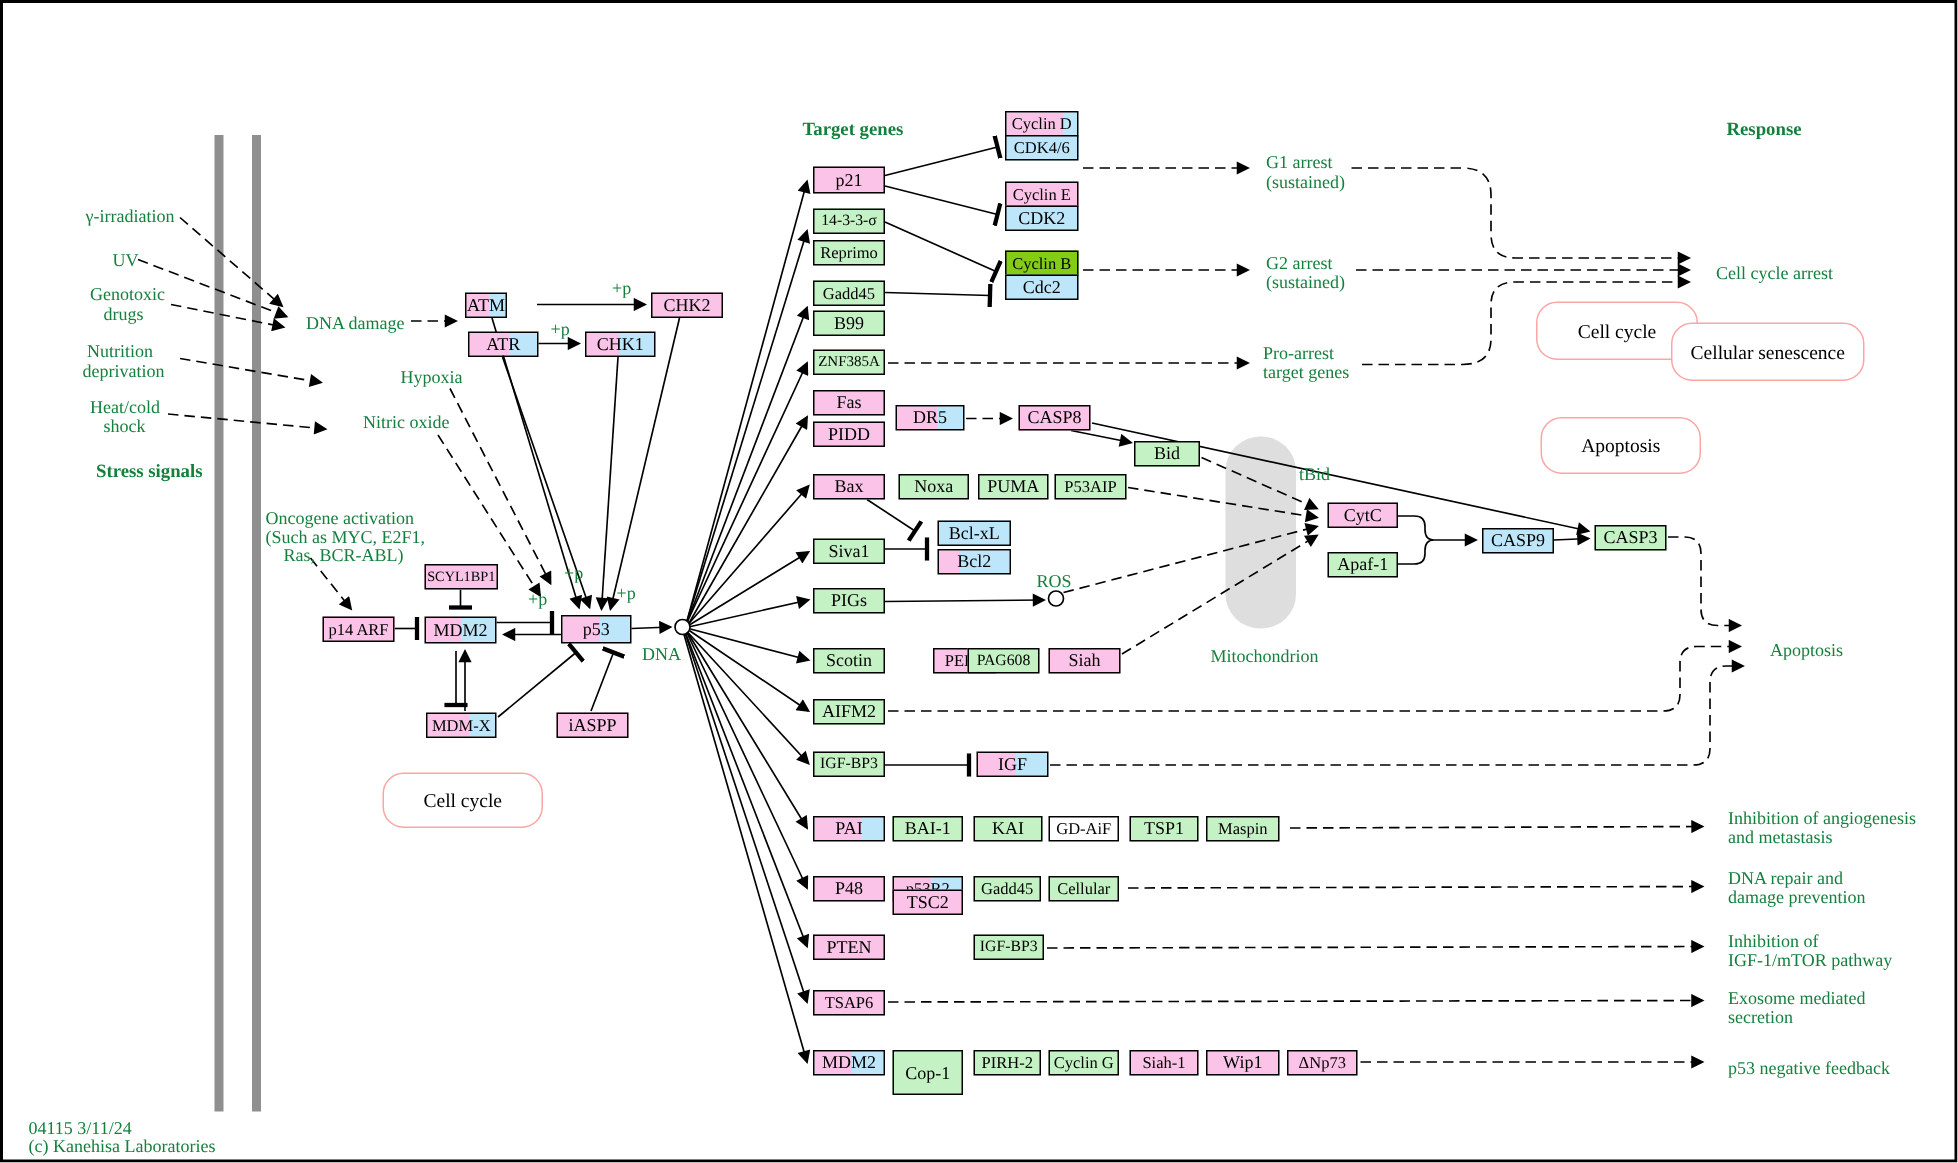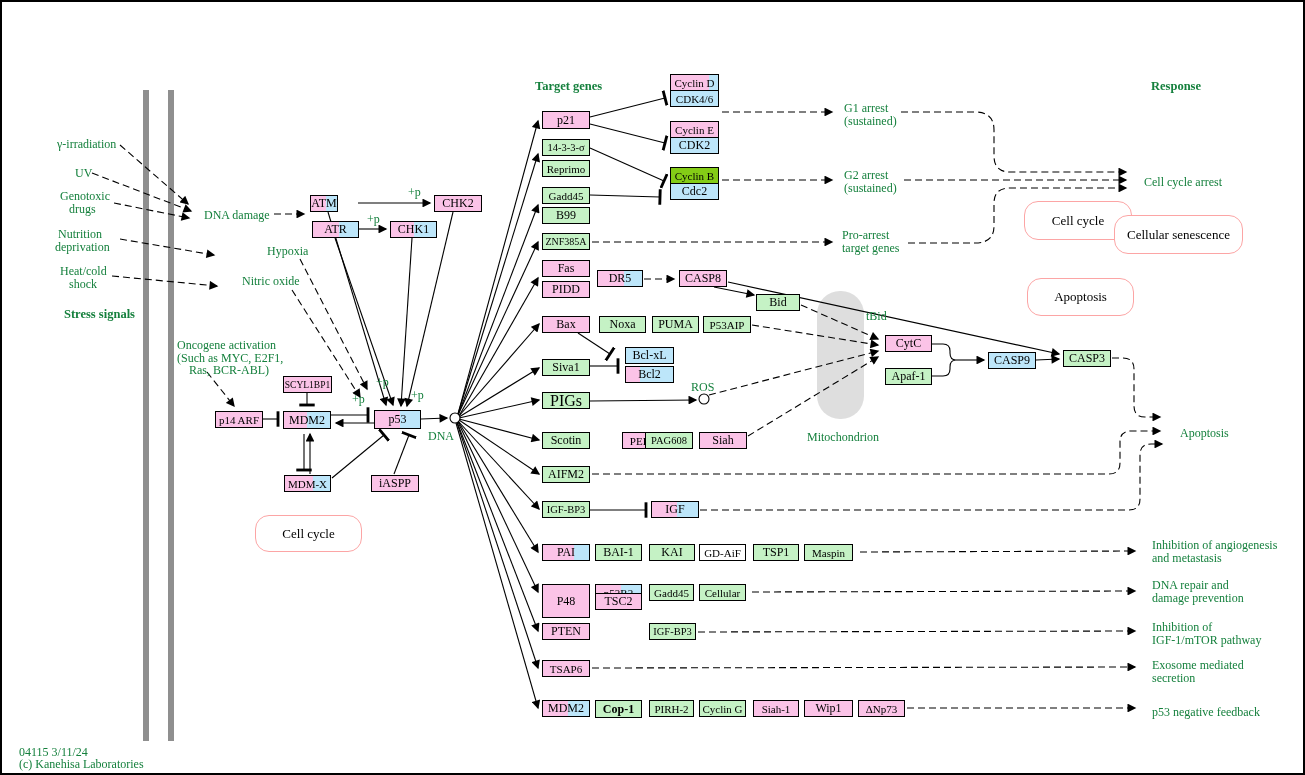--- a/index.html
+++ b/index.html
@@ -153,26 +153,26 @@
       <div class="node" style="left: 540px; top: 109px; width: 48px; height: 18px; font-size: 12px; background: rgb(251, 195, 231);">p21</div>
       <div class="node" style="left: 540px; top: 137px; width: 48px; height: 17px; font-size: 10.5px; background: rgb(197, 242, 197);">14-3-3-σ</div>
       <div class="node" style="left: 540px; top: 158px; width: 48px; height: 17px; font-size: 11px; background: rgb(197, 242, 197);">Reprimo</div>
       <div class="node" style="left: 540px; top: 185px; width: 48px; height: 17px; font-size: 11px; background: rgb(197, 242, 197);">Gadd45</div>
       <div class="node" style="left: 540px; top: 205px; width: 48px; height: 17px; font-size: 12px; background: rgb(197, 242, 197);">B99</div>
       <div class="node" style="left: 540px; top: 231px; width: 48px; height: 17px; font-size: 10px; background: rgb(197, 242, 197);">ZNF385A</div>
       <div class="node" style="left: 540px; top: 258px; width: 48px; height: 17px; font-size: 12px; background: rgb(251, 195, 231);">Fas</div>
       <div class="node" style="left: 540px; top: 279px; width: 48px; height: 17px; font-size: 12px; background: rgb(251, 195, 231);">PIDD</div>
       <div class="node" style="left: 540px; top: 314px; width: 48px; height: 17px; font-size: 12px; background: rgb(251, 195, 231);">Bax</div>
       <div class="node" style="left: 540px; top: 357px; width: 48px; height: 17px; font-size: 12px; background: rgb(197, 242, 197);">Siva1</div>
-      <div class="node" style="left: 540px; top: 390px; width: 48px; height: 17px; font-size: 16px; background: rgb(197, 242, 197);">PIGs</div>
+      <div class="node" style="left: 540px; top: 390px; width: 48px; height: 17px; font-size: 12px; background: rgb(197, 242, 197);">PIGs</div>
       <div class="node" style="left: 540px; top: 430px; width: 48px; height: 17px; font-size: 12px; background: rgb(197, 242, 197);">Scotin</div>
       <div class="node" style="left: 540px; top: 464px; width: 48px; height: 17px; font-size: 12px; background: rgb(197, 242, 197);">AIFM2</div>
       <div class="node" style="left: 540px; top: 499px; width: 48px; height: 17px; font-size: 10.5px; background: rgb(197, 242, 197);">IGF-BP3</div>
       <div class="node" style="left: 540px; top: 542px; width: 48px; height: 17px; font-size: 12px; background: linear-gradient(to right, rgb(251, 195, 231) 0px, rgb(251, 195, 231) 67%, rgb(189, 230, 250) 67%, rgb(189, 230, 250) 100%);">PAI</div>
-      <div class="node" style="left: 540px; top: 582px; width: 48px; height: 34px; font-size: 12px; background: rgb(251, 195, 231);">P48</div>
+      <div class="node" style="left: 540px; top: 582px; width: 48px; height: 17px; font-size: 12px; background: rgb(251, 195, 231);">P48</div>
       <div class="node" style="left: 540px; top: 621px; width: 48px; height: 17px; font-size: 12px; background: rgb(251, 195, 231);">PTEN</div>
       <div class="node" style="left: 540px; top: 658px; width: 48px; height: 17px; font-size: 11px; background: rgb(251, 195, 231);">TSAP6</div>
       <div class="node" style="left: 540px; top: 698px; width: 48px; height: 17px; font-size: 12px; background: linear-gradient(to right, rgb(251, 195, 231) 0px, rgb(251, 195, 231) 55%, rgb(189, 230, 250) 55%, rgb(189, 230, 250) 100%);">MDM2</div>
       <div class="node" style="left: 668px; top: 72px; width: 49px; height: 17px; font-size: 11px; background: linear-gradient(to right, rgb(251, 195, 231) 0px, rgb(251, 195, 231) 80%, rgb(189, 230, 250) 80%, rgb(189, 230, 250) 100%);">Cyclin D</div>
       <div class="node" style="left: 668px; top: 88px; width: 49px; height: 17px; font-size: 11px; background: rgb(189, 230, 250);">CDK4/6</div>
       <div class="node" style="left: 668px; top: 119px; width: 49px; height: 17px; font-size: 11px; background: rgb(251, 195, 231);">Cyclin E</div>
       <div class="node" style="left: 668px; top: 135px; width: 49px; height: 17px; font-size: 12px; background: rgb(189, 230, 250);">CDK2</div>
       <div class="node" style="left: 668px; top: 165px; width: 49px; height: 17px; font-size: 11px; background: #84cc16;">Cyclin B</div>
       <div class="node" style="left: 668px; top: 181px; width: 49px; height: 17px; font-size: 12px; background: rgb(189, 230, 250);">Cdc2</div>
       <div class="node" style="left: 595px; top: 268px; width: 46px; height: 17px; font-size: 12px; background: linear-gradient(to right, rgb(251, 195, 231) 0px, rgb(251, 195, 231) 60%, rgb(189, 230, 250) 60%, rgb(189, 230, 250) 100%);">DR5</div>
@@ -190,21 +190,21 @@
       <div class="node" style="left: 593px; top: 542px; width: 47px; height: 17px; font-size: 12px; background: rgb(197, 242, 197);">BAI-1</div>
       <div class="node" style="left: 647px; top: 542px; width: 46px; height: 17px; font-size: 12px; background: rgb(197, 242, 197);">KAI</div>
       <div class="node" style="left: 697px; top: 542px; width: 47px; height: 17px; font-size: 11px; background: rgb(255, 255, 255);">GD-AiF</div>
       <div class="node" style="left: 751px; top: 542px; width: 46px; height: 17px; font-size: 12px; background: rgb(197, 242, 197);">TSP1</div>
       <div class="node" style="left: 802px; top: 542px; width: 49px; height: 17px; font-size: 11px; background: rgb(197, 242, 197);">Maspin</div>
       <div class="node" style="left: 593px; top: 582px; width: 47px; height: 17px; font-size: 11px; background: linear-gradient(to right, rgb(251, 195, 231) 0px, rgb(251, 195, 231) 55%, rgb(189, 230, 250) 55%, rgb(189, 230, 250) 100%);">p53R2</div>
       <div class="node" style="left: 647px; top: 582px; width: 45px; height: 17px; font-size: 11px; background: rgb(197, 242, 197);">Gadd45</div>
       <div class="node" style="left: 697px; top: 582px; width: 47px; height: 17px; font-size: 11px; background: rgb(197, 242, 197);">Cellular</div>
       <div class="node" style="left: 593px; top: 591px; width: 47px; height: 17px; font-size: 12px; background: rgb(251, 195, 231);">TSC2</div>
       <div class="node" style="left: 647px; top: 621px; width: 47px; height: 17px; font-size: 10.5px; background: rgb(197, 242, 197);">IGF-BP3</div>
-      <div class="node" style="left: 593px; top: 698px; width: 47px; height: 18px; font-size: 12px; background: rgb(197, 242, 197); font-weight: bold;">Cop-1</div>
+      <div class="node" style="left: 593px; top: 698px; width: 47px; height: 30px; font-size: 12px; background: rgb(197, 242, 197);">Cop-1</div>
       <div class="node" style="left: 647px; top: 698px; width: 45px; height: 17px; font-size: 11px; background: rgb(197, 242, 197);">PIRH-2</div>
       <div class="node" style="left: 697px; top: 698px; width: 47px; height: 17px; font-size: 11px; background: rgb(197, 242, 197);">Cyclin G</div>
       <div class="node" style="left: 751px; top: 698px; width: 46px; height: 17px; font-size: 11px; background: rgb(251, 195, 231);">Siah-1</div>
       <div class="node" style="left: 802px; top: 698px; width: 49px; height: 17px; font-size: 12px; background: rgb(251, 195, 231);">Wip1</div>
       <div class="node" style="left: 856px; top: 698px; width: 47px; height: 17px; font-size: 11px; background: rgb(251, 195, 231);">ΔNp73</div>
       <div class="node" style="left: 883px; top: 333px; width: 47px; height: 17px; font-size: 12px; background: rgb(251, 195, 231);">CytC</div>
       <div class="node" style="left: 883px; top: 366px; width: 47px; height: 17px; font-size: 12px; background: rgb(197, 242, 197);">Apaf-1</div>
       <div class="node" style="left: 986px; top: 350px; width: 48px; height: 17px; font-size: 12px; background: rgb(189, 230, 250);">CASP9</div>
       <div class="node" style="left: 1061px; top: 348px; width: 48px; height: 17px; font-size: 12px; background: rgb(197, 242, 197);">CASP3</div>
     </div>

